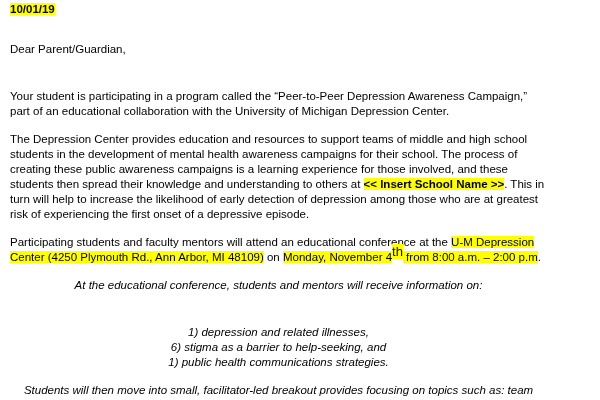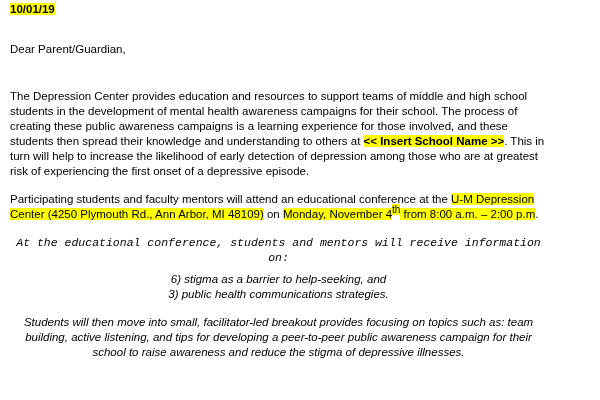--- a/index.html
+++ b/index.html
@@ -22,44 +22,46 @@
     height: 400px;
     padding: 2px 9px 0 10px;
   }
   p { margin: 0 0 13px 0; }
   .date-line { margin-bottom: 25px; }
   .salutation { margin-bottom: 32px; }
   .hl { background-color: #ffff00; }
   .bold { font-weight: bold; }
   .center { text-align: center; }
   .italic { font-style: italic; }
-  .note { margin-bottom: 7px; font-family: Liberation Mono, monospace; }
+  .note { margin-bottom: 32px; }
   .info-list { margin: 0 0 13px 0; }
   .sup {
-    font-size: 10px;
+    font-size: 13px;
     vertical-align: super;
     line-height: 0;
   }
 </style>
 </head>
 <body>
 
 <div class="page">
 
   <p class="date-line"><span class="hl bold" style="background-color: rgb(255, 255, 0);">10/01/19</span></p>
 
   <p class="salutation">Dear Parent/Guardian,</p>
 
+  <p>Your student is participating in a program called the “Peer-to-Peer Depression Awareness Campaign,” part of an educational collaboration with the University of Michigan Depression Center.</p>
 
   <p><span>The Depression Center provides education and resources to support teams of middle and high school students in the development of mental health awareness campaigns for their school. The process of creating these public awareness campaigns is a learning experience for those involved, and these students then spread their knowledge and understanding to others at </span><span class="hl bold" style="background-color: rgb(255, 255, 0);">&lt;&lt; Insert School Name &gt;&gt;</span><span>. This in turn will help to increase the likelihood of early detection of depression among those who are at greatest risk of experiencing the first onset of a depressive episode.</span></p>
 
   <p><span>Participating students and faculty mentors will attend an educational conference at the </span><span class="hl" style="background-color: rgb(255, 255, 0);">U-M Depression Center (4250 Plymouth Rd., Ann Arbor, MI 48109)</span><span> on </span><span class="hl" style="background-color: rgb(255, 255, 0);">Monday, November 4</span><span class="hl sup" style="background-color: rgb(255, 255, 0);">th</span><span class="hl" style="background-color: rgb(255, 255, 0);"> from 8:00 a.m. – 2:00 p.m</span><span>.</span></p>
 
   <p class="center italic note">At the educational conference, students and mentors will receive information on:</p>
 
   <div class="center italic info-list">
+    <div>1) depression and related illnesses,</div>
     <div>6) stigma as a barrier to help-seeking, and</div>
-    <div>3) public health communications strategies.</div>
+    <div>1) public health communications strategies.</div>
   </div>
 
   <p class="center italic">Students will then move into small, facilitator-led breakout provides focusing on topics such as: team building, active listening, and tips for developing a peer-to-peer public awareness campaign for their school to raise awareness and reduce the stigma of depressive illnesses.</p>
 
 </div>
 
 </body></html>

